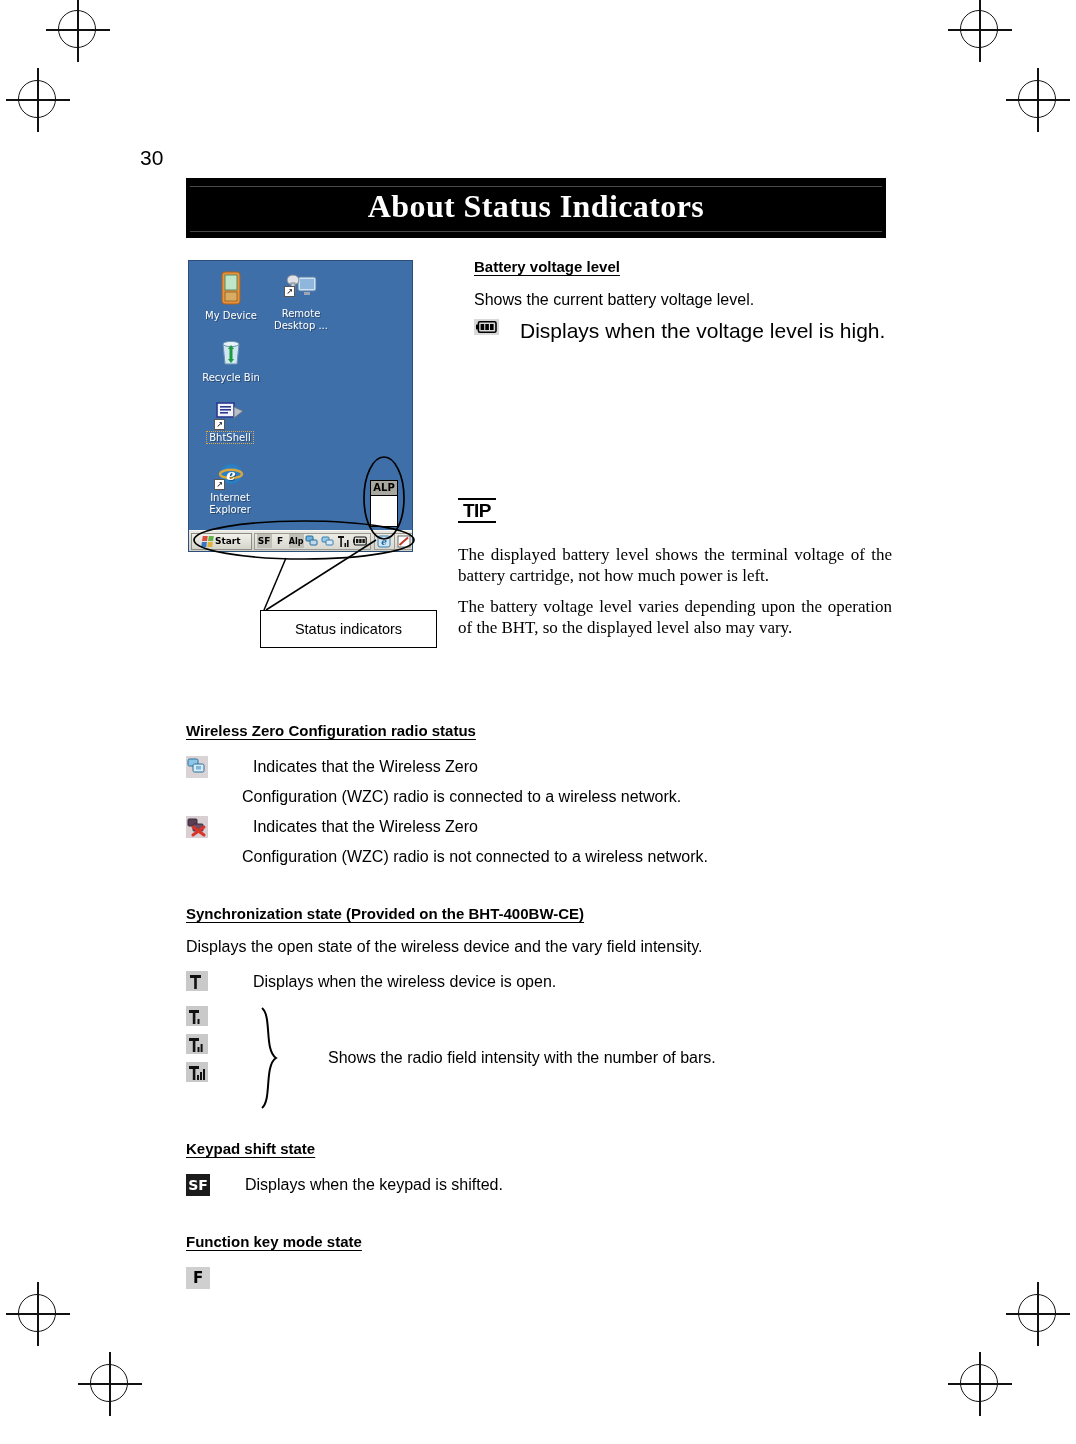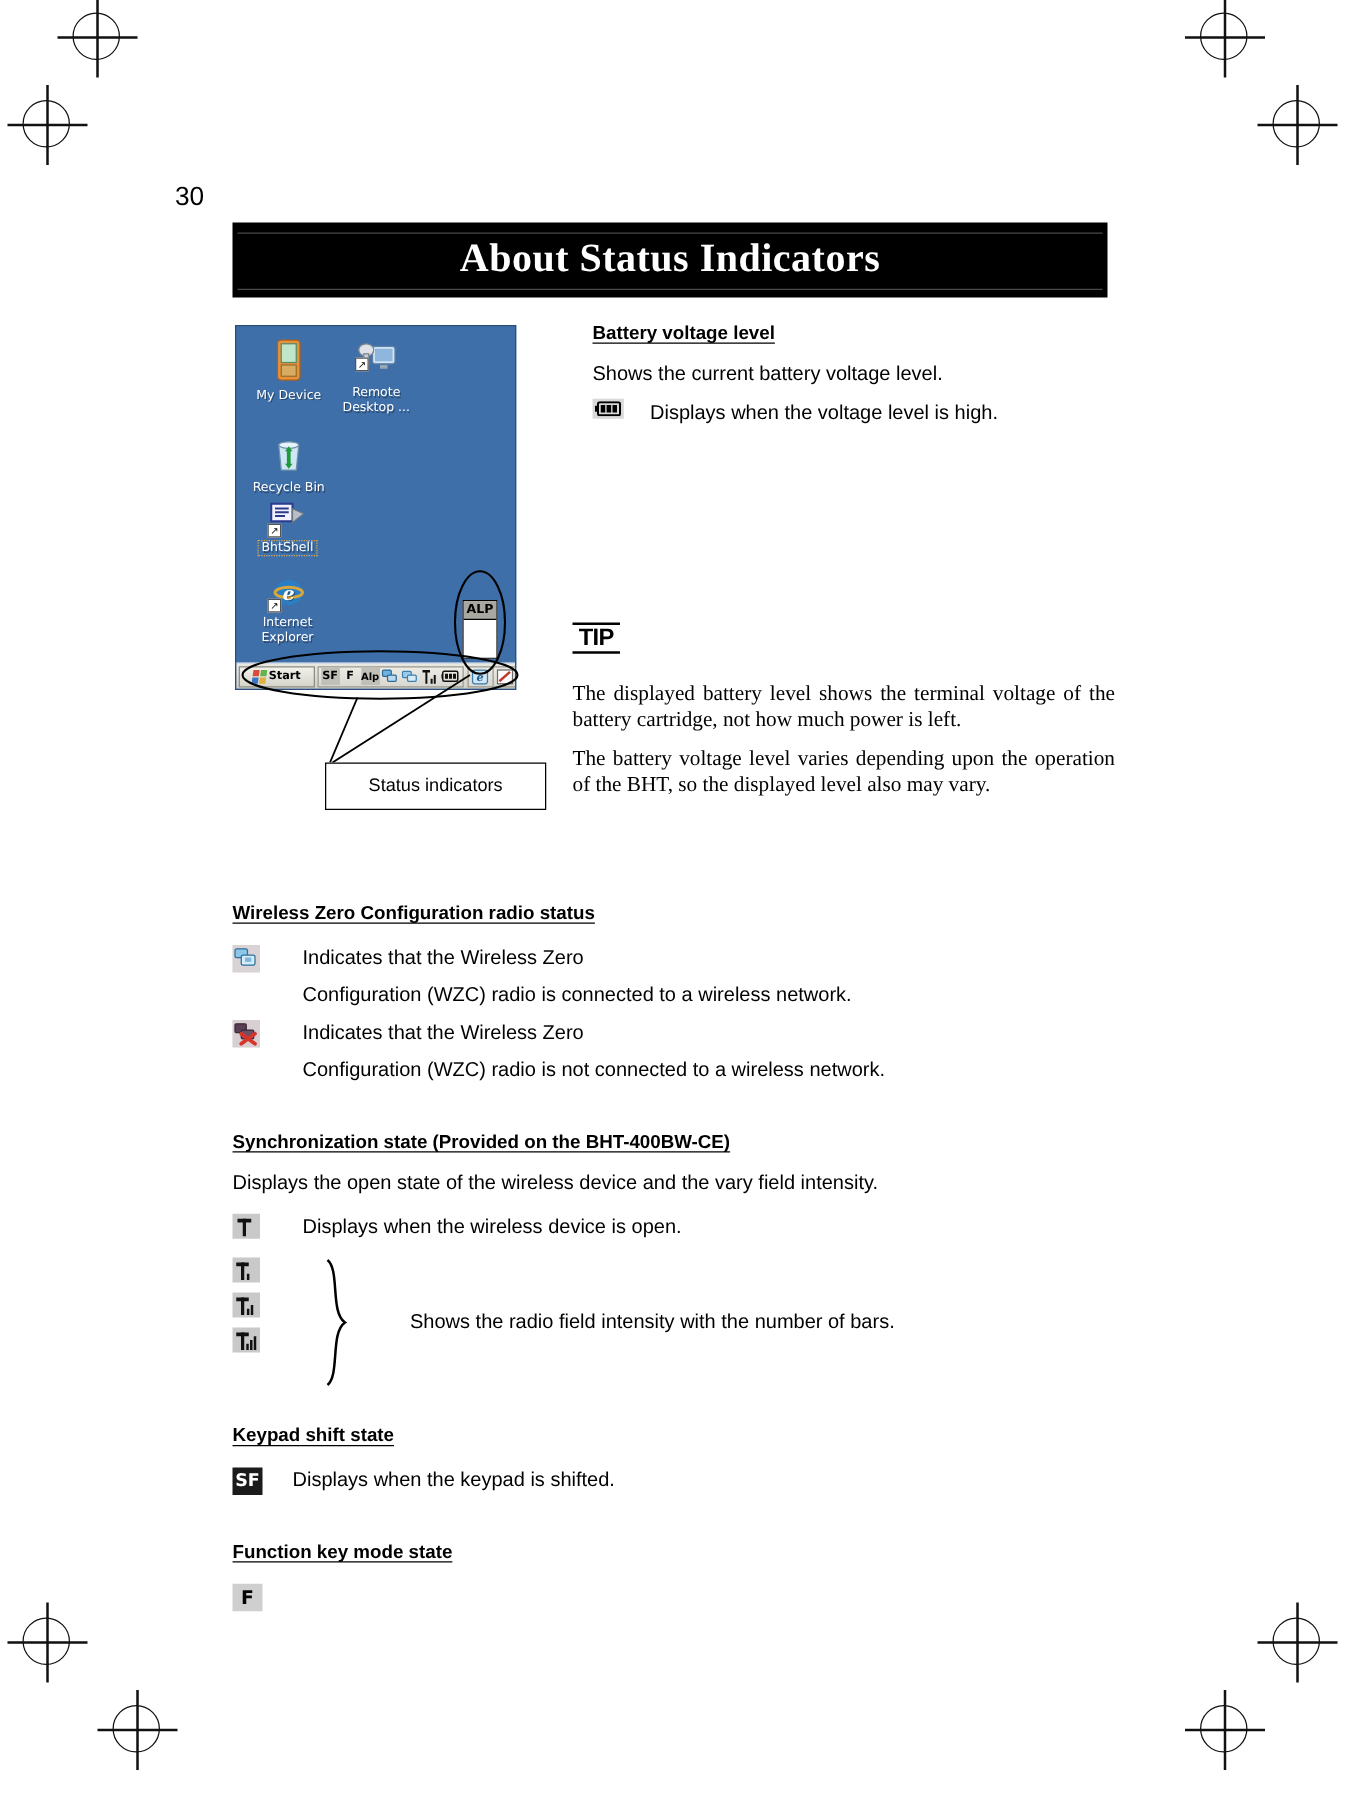--- a/index.html
+++ b/index.html
@@ -280,21 +280,21 @@
     align-items: flex-start;
     margin-bottom: 4px;
   }
   .icon-row .icon-cell {
     width: 46px;
     flex: 0 0 46px;
     display: flex;
     align-items: center;
   }
   .icon-row .row-text {
-    font-size: 16px;
+    font-size: 21px;
     font-family: "Liberation Sans", sans-serif;
     line-height: 24px;
   }
 
   
   .batt {
     width: 25px; height: 16px;
     background: #d9d9d9;
     display: flex;
     align-items: center;
@@ -353,20 +353,21 @@
     width: 56px;
     display: flex;
     align-items: flex-start;
     justify-content: flex-start;
     padding-top: 1px;
   }
   .indent-row .tx {
     font-size: 16px;
     line-height: 24px;
     font-family: "Liberation Sans", sans-serif;
+    margin-left: 11px;
   }
   .sub-line {
     margin-left: 56px;
     font-size: 16px;
     line-height: 24px;
     font-family: "Liberation Sans", sans-serif;
     margin-bottom: 6px;
   }
 
   
@@ -494,21 +495,21 @@
             <rect x="16" y="8" width="14" height="10" fill="#8fb7dd"></rect>
             <rect x="20" y="21" width="6" height="3" fill="#9aa6b2"></rect>
             <ellipse cx="9" cy="9" rx="6" ry="5" fill="#dfe3e8" stroke="#7c8691"></ellipse>
             <rect x="7" y="12" width="4" height="9" fill="#c7ced6" stroke="#7c8691"></rect>
           </svg>
           <span class="shortcut-arrow" style="left:0;bottom:8px;">↗</span>
         </span>
         <span>Remote Desktop ...</span>
       </div>
 
-      <div class="desk-icon" style="left:8px;top:88px;width:68px;">
+      <div class="desk-icon" style="left:8px;top:76px;width:68px;">
         <span class="glyph">
           <svg width="30" height="30" viewBox="0 0 30 30">
             <path d="M7 7 L23 7 L21 27 L9 27 Z" fill="#cfe6f5" stroke="#6d93ab"></path>
             <ellipse cx="15" cy="7" rx="8" ry="2.6" fill="#e6f3fb" stroke="#6d93ab"></ellipse>
             <path d="M12 12 l6 0 -3 -4 z" fill="#1f9a3a"></path>
             <path d="M18 22 l-6 0 3 4 z" fill="#1f9a3a"></path>
             <rect x="13.5" y="11" width="3" height="12" fill="#1f9a3a"></rect>
           </svg>
         </span>
         <span>Recycle Bin</span>

